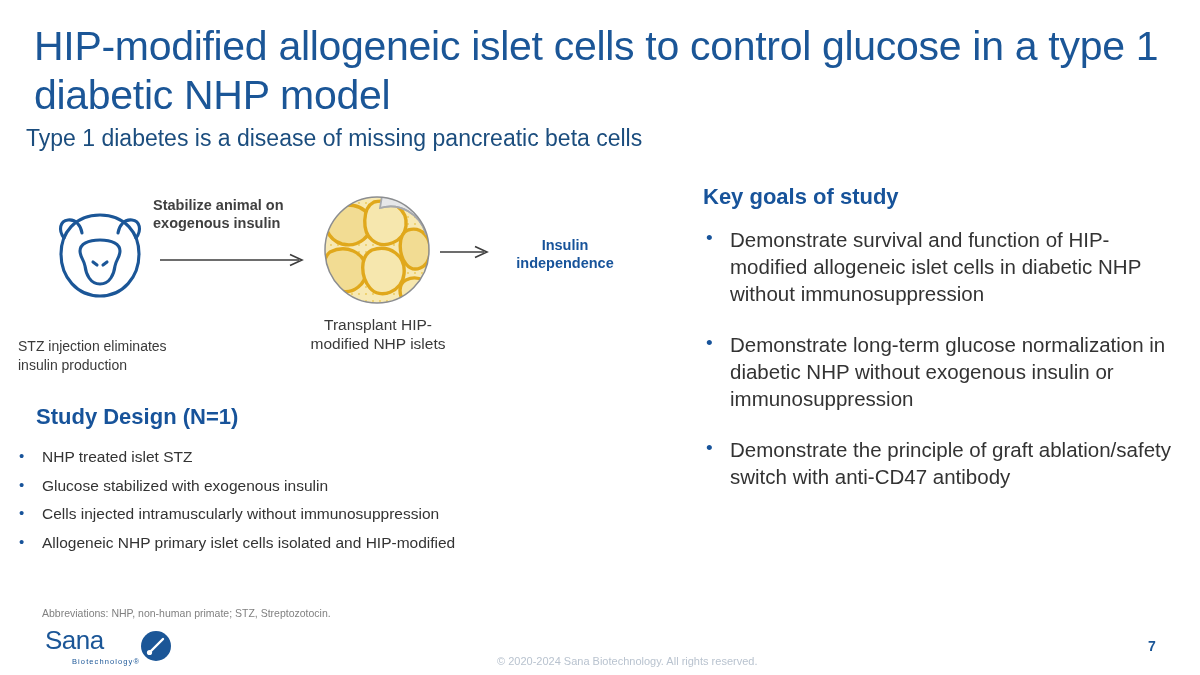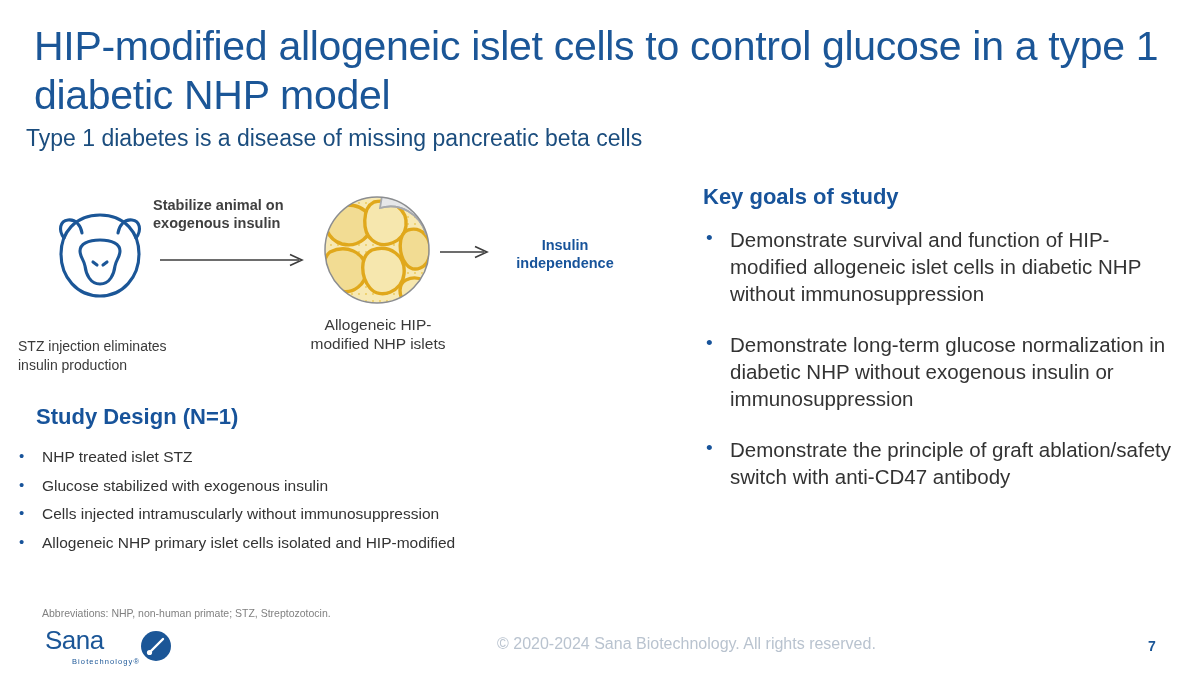--- a/index.html
+++ b/index.html
@@ -87,22 +87,22 @@
     color: #17539a; font-size: 19px;
   }
 
   
   .abbrev {
     position: absolute; left: 42px; top: 607px;
     font-size: 10.5px; color: #808080;
   }
   .logo { position: absolute; left: 45px; top: 625px; width: 130px; height: 44px; }
   .copyright {
-    position: absolute; left: 497px; top: 635px;
-    font-size: 16px; color: #b9c3cf; text-align: center;
+    position: absolute; left: 497px; top: 655px;
+    font-size: 11px; color: #b9c3cf; text-align: center;
   }
   .pagenum {
     position: absolute; left: 1148px; top: 638px;
     font-size: 14px; font-weight: bold; color: #1b5697;
   }
 </style>
 </head>
 <body>
 
 <div class="slide">
@@ -154,21 +154,21 @@
           <path d="M50 56 C68 50 84 62 82 80 C80 98 58 106 48 94 C38 82 38 62 50 56 Z" fill="#f6e7ae" stroke="#e0a81c" stroke-width="3.4"></path>
           <path d="M86 36 C100 32 110 44 108 60 C106 74 92 80 84 70 C76 60 76 40 86 36 Z" fill="#f2dc93" stroke="#e0a81c" stroke-width="3.4"></path>
           <path d="M84 86 C96 80 110 88 110 102 C110 114 92 118 84 110 C76 102 76 90 84 86 Z" fill="#f6e7ae" stroke="#e0a81c" stroke-width="3.4"></path>
 
           <path d="M60 2 C84 -6 110 10 116 34 L104 40 C98 20 78 8 58 14 Z" fill="#e6e7e9" stroke="#a7a9ad" stroke-width="1.8"></path>
           <path d="M58 14 C78 8 98 20 104 40" fill="none" stroke="#a7a9ad" stroke-width="1.6"></path>
         </g>
         <ellipse cx="55" cy="56" rx="52" ry="53" fill="none" stroke="#8b8d90" stroke-width="1.5"></ellipse>
       </svg>
     </div>
-    <div class="islet-cap">Allogeneic HIP-modified NHP islets</div>
+    <div class="islet-cap">Transplant HIP-modified NHP islets</div>
 
     <div class="arrow2">
       <svg viewBox="0 0 52 14" width="52" height="14">
         <line x1="0" y1="7" x2="44" y2="7" stroke="#3d3d3d" stroke-width="1.6"></line>
         <polyline points="35,1.5 47,7 35,12.5" fill="none" stroke="#3d3d3d" stroke-width="1.6"></polyline>
       </svg>
     </div>
 
     <div class="insulin-indep">Insulin independence</div>
   </div>

